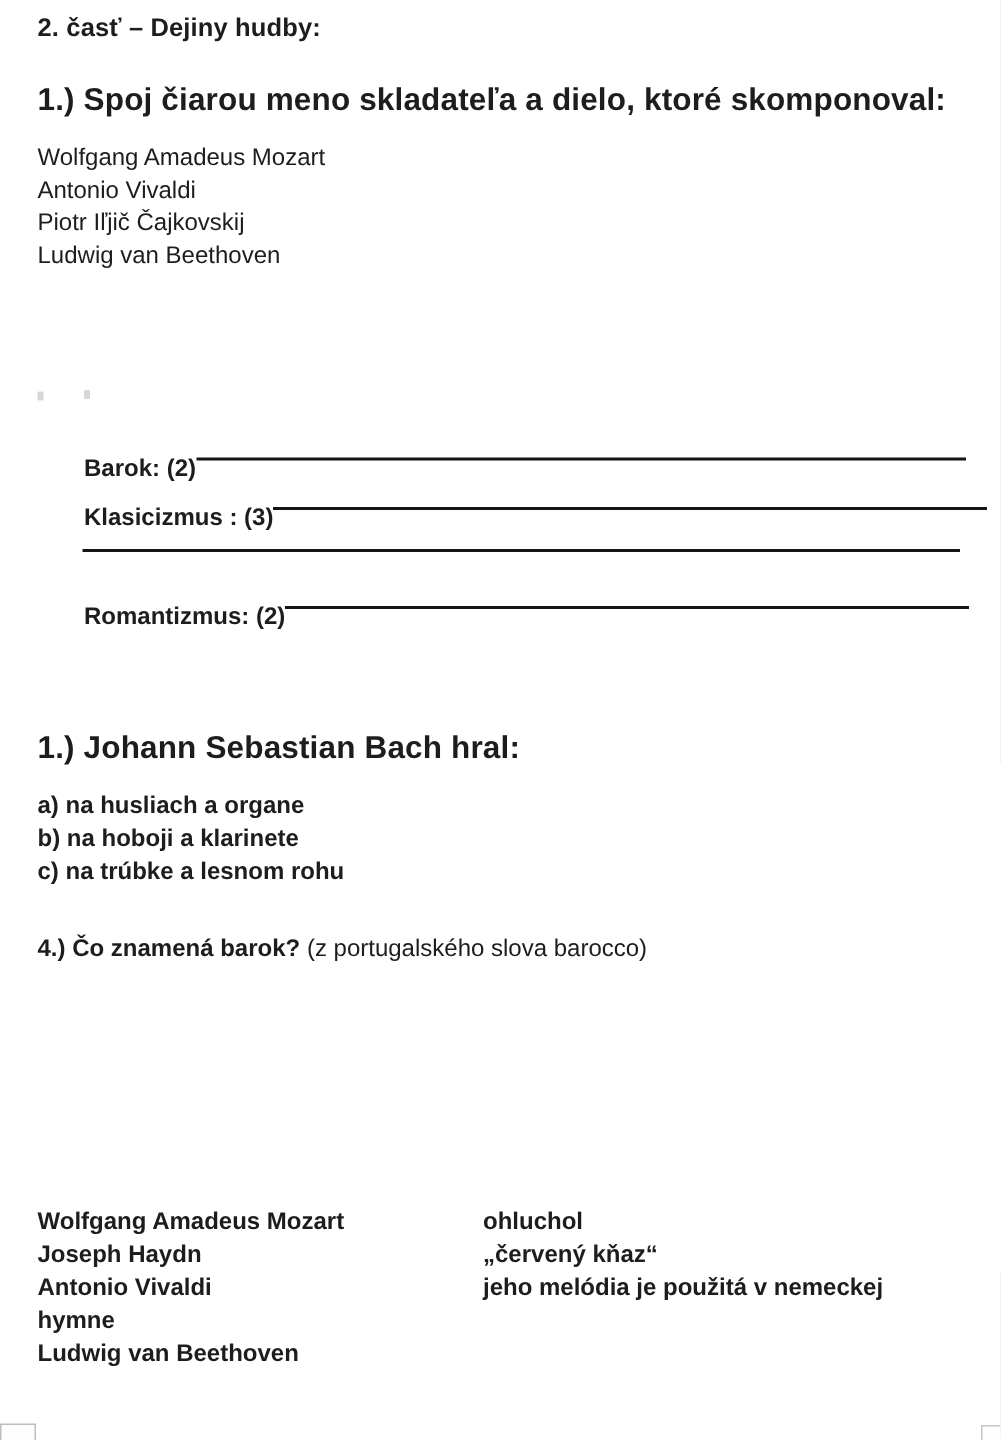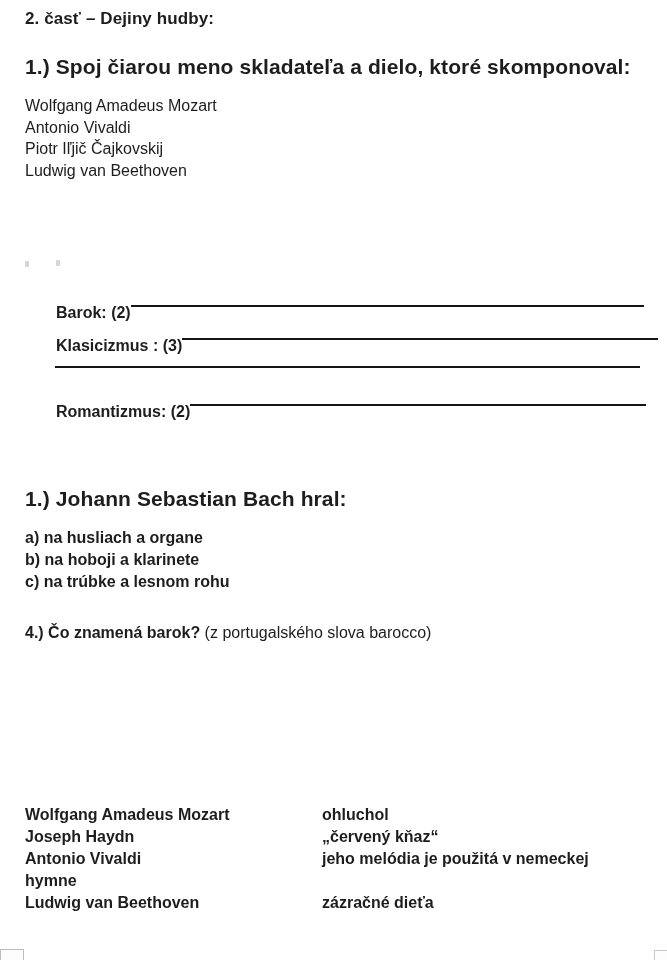--- a/index.html
+++ b/index.html
@@ -95,20 +95,19 @@
     <div class="q5row">
       <span class="l">Antonio Vivaldi</span>
       <span class="r">jeho melódia je použitá v nemeckej</span>
     </div>
     <div class="q5row">
       <span class="l">hymne</span>
       <span class="r"></span>
     </div>
     <div class="q5row">
       <span class="l">Ludwig van Beethoven</span>
-      <span class="r">zázračné dieťa</span>
     </div>
   </div>
 
   <div class="abs handle" style="left:0px;top:949px;width:22px;height:11px"></div>
   <div class="abs handle" style="left:654px;top:950px;width:13px;height:10px;opacity:.85"></div>
 
 </div>
 
 </body></html>

